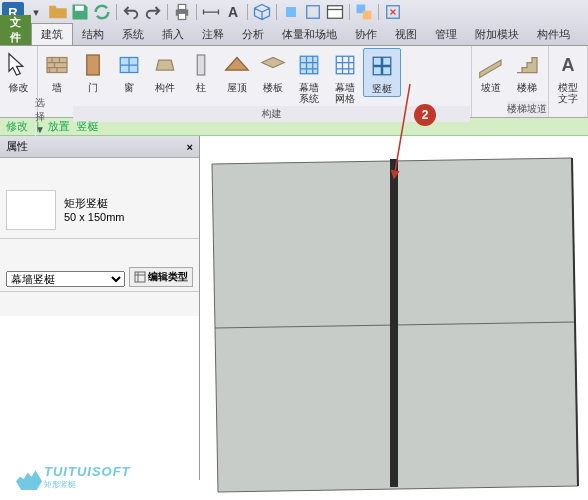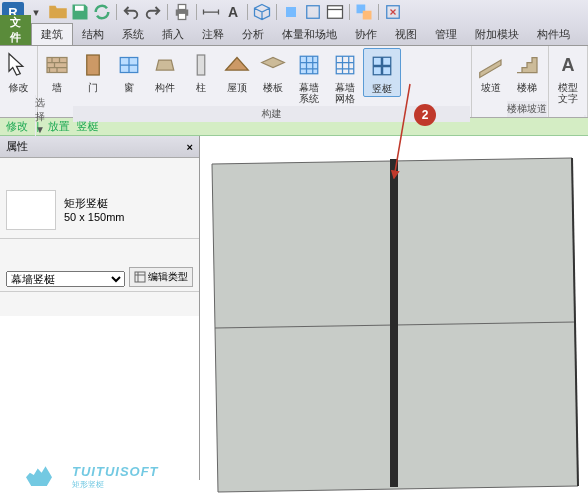--- a/index.html
+++ b/index.html
@@ -29,30 +29,30 @@
 .main { display: flex; height: calc(100% - 156px); }
 
 .props-panel { width: 200px; background: #f5f5f5; border-right: 1px solid #999; display: flex; flex-direction: column; gap: 24px; }
 .props-header { background: linear-gradient(#e0e0e8, #d0d0d8); padding: 3px 6px; display: flex; justify-content: space-between; align-items: center; border-bottom: 1px solid #aaa; font-size: 11px; }
 .props-header .close { cursor: pointer; font-weight: bold; }
 .props-type { display: flex; align-items: center; padding: 8px 6px; gap: 8px; border-bottom: 1px solid #ccc; }
 .props-thumb { width: 50px; height: 40px; background: #fff; border: 1px solid #ccc; }
 .props-type-text { font-size: 11px; line-height: 14px; }
 .props-selector { display: flex; align-items: flex-end; padding: 4px 6px; gap: 4px; border-bottom: 1px solid #ccc; }
 .props-selector select { flex: 1; font-size: 11px; }
-.props-selector .edit-type { font-size: 10px; cursor: pointer; padding: 2px 4px; border: 1px solid #aaa; background: #eee; display: flex; align-items: center; gap: 2px; }
+.props-selector .edit-type { font-size: 10px; cursor: pointer; padding: 2px 4px; border: 1px solid #aaa; background: #eee; display: flex; align-items: center; gap: 2px; font-weight: bold; }
 .props-grid { flex: 1; background: #fff; }
 
 .canvas { flex: 1; background: #fff; position: relative; }
 .panel-svg { position: absolute; top: 20px; left: 10px; }
 
 .callout { position: absolute; width: 22px; height: 22px; background: #c0392b; border-radius: 50%; color: #fff; display: flex; align-items: center; justify-content: center; font-weight: bold; font-size: 12px; }
 .arrow-line { position: absolute; }
 
-.watermark { position: absolute; bottom: 10px; left: 26px; display: flex; align-items: flex-start; gap: 20px; opacity: 0.85; }
+.watermark { position: absolute; bottom: 10px; left: 16px; display: flex; align-items: flex-end; gap: 2px; opacity: 0.85; }
 .watermark-icon { width: 26px; height: 22px; background: #5bc0de; clip-path: polygon(20% 100%, 0 60%, 15% 40%, 30% 50%, 45% 20%, 60% 40%, 75% 10%, 90% 40%, 100% 60%, 80% 100%); }
 .watermark-text { font-size: 13px; font-weight: bold; font-style: italic; color: #5bc0de; letter-spacing: 1px; }
 .watermark-sub { font-size: 8px; color: #5bc0de; }
 
 svg.icon { width: 100%; height: 100%; }
 </style>
 </head>
 <body>
 
 <div class="qat">

